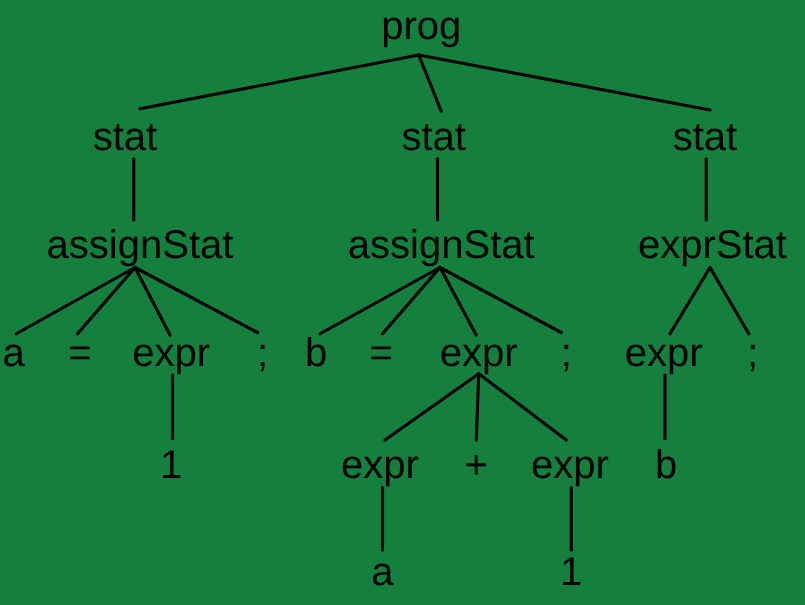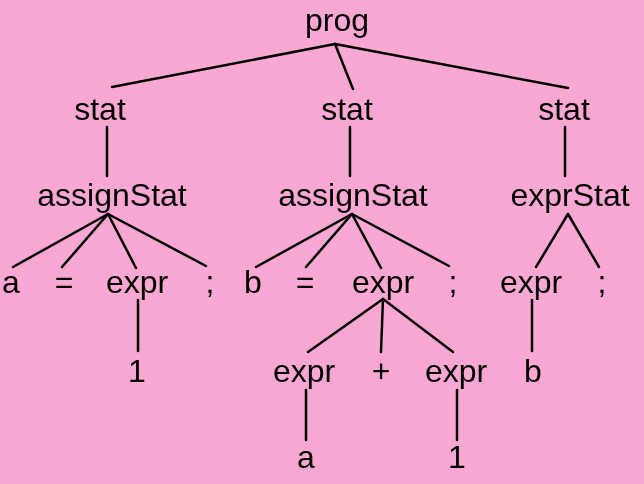--- a/index.html
+++ b/index.html
@@ -4,21 +4,21 @@
 <style>
   html, body {
     margin: 0;
     padding: 0;
     background: #ffffff;
   }
   .canvas {
     position: relative;
     width: 644px;
     height: 484px;
-    background: #f9a8d4;
+    background: #15803d;
     overflow: hidden;
   }
   svg {
     display: block;
   }
   .node-label {
     font-family: "Liberation Sans", sans-serif;
     font-size: 32px;
     fill: #000000;
   }

